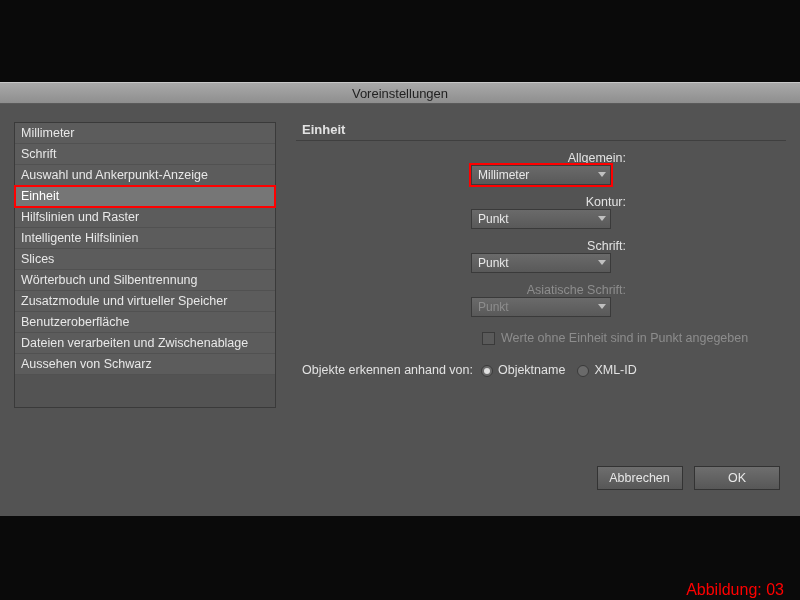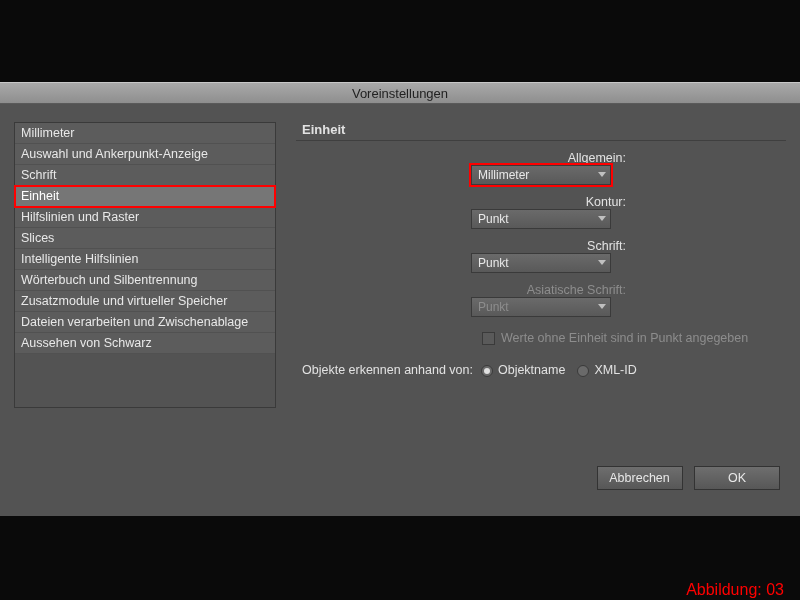--- a/index.html
+++ b/index.html
@@ -177,28 +177,29 @@
 <body>
 
 <div class="top-space"></div>
 
 <div class="titlebar">Voreinstellungen</div>
 
 <div class="dialog">
 
   <div class="sidebar">
     <div class="side-item">Millimeter</div>
+    <div class="side-item">Schrift</div>
     <div class="side-item">Auswahl und Ankerpunkt-Anzeige</div>
-    <div class="side-item">Schrift</div>
     <div class="side-item selected">Einheit</div>
     <div class="side-item">Hilfslinien und Raster</div>
+    <div class="side-item">Intelligente Hilfslinien</div>
     <div class="side-item">Slices</div>
-    <div class="side-item">Intelligente Hilfslinien</div>
     <div class="side-item">Wörterbuch und Silbentrennung</div>
     <div class="side-item">Zusatzmodule und virtueller Speicher</div>
+    <div class="side-item">Benutzeroberfläche</div>
     <div class="side-item">Dateien verarbeiten und Zwischenablage</div>
     <div class="side-item">Aussehen von Schwarz</div>
   </div>
 
   <div class="content">
     <div class="section-title">Einheit</div>
 
     <div class="row">
       <div class="row-label">Allgemein:</div>
       <div class="select highlight">

